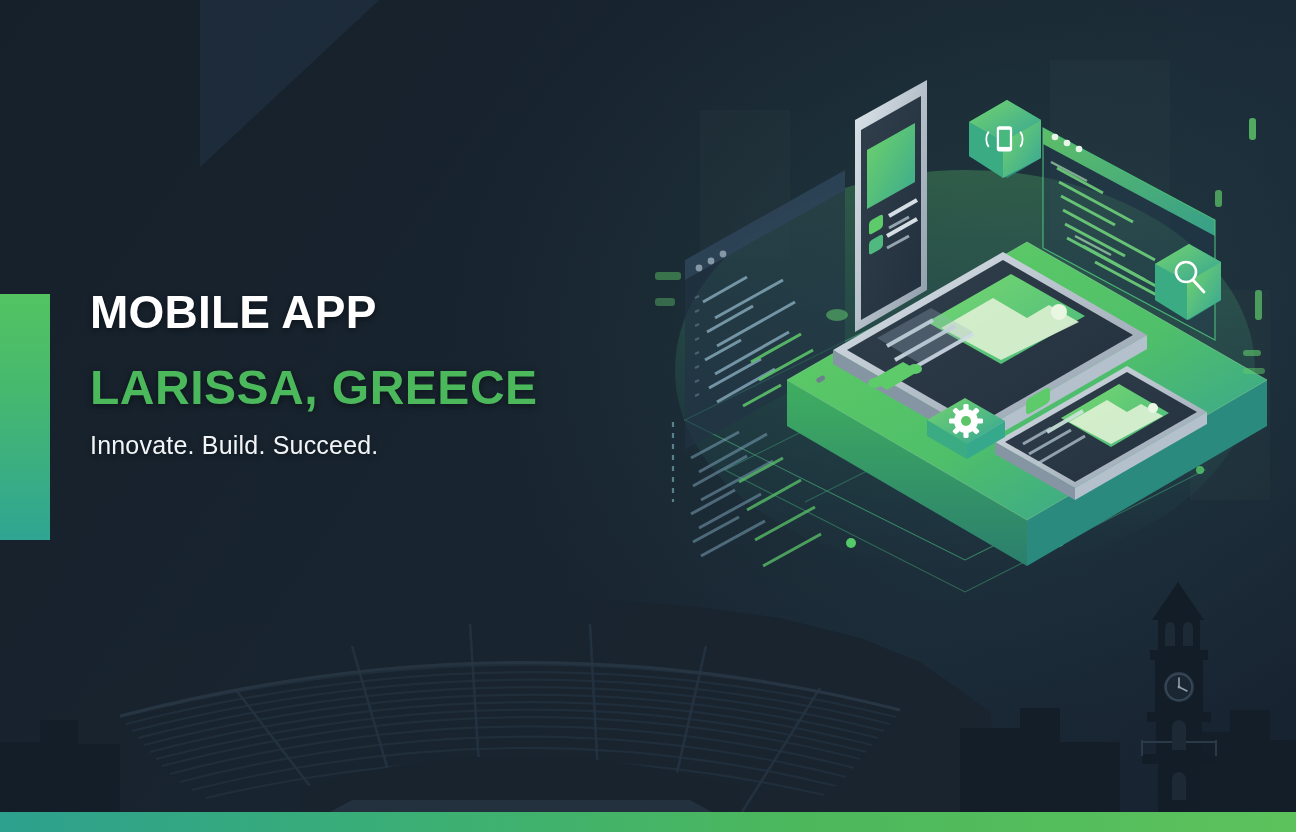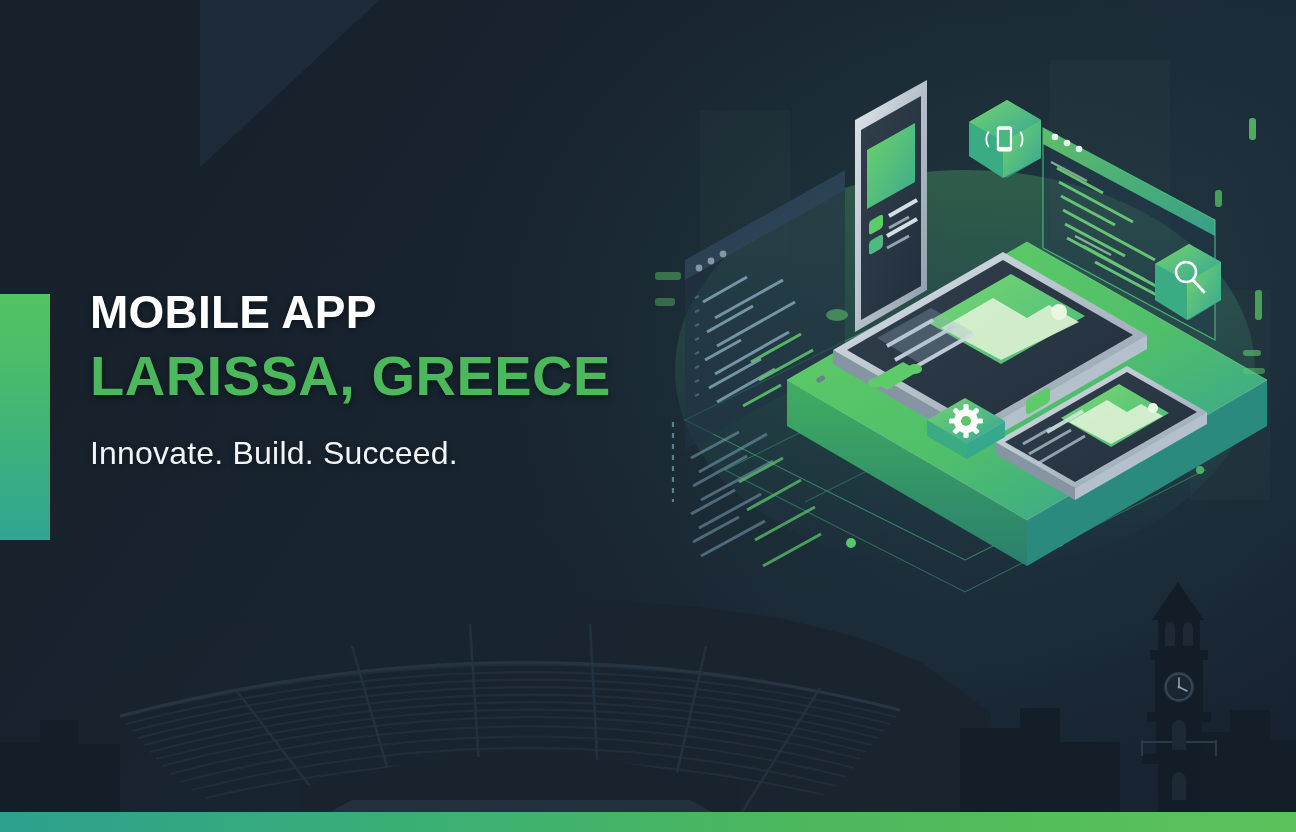--- a/index.html
+++ b/index.html
@@ -32,25 +32,25 @@
     background:linear-gradient(to bottom,#53c461 0%,#46b86f 40%,#2fa593 100%);
   }
 
   
   #text-block { position:absolute; left:90px; top:286px; width:620px; }
   .h-line {
     color:#ffffff; font-weight:bold; font-size:46px; line-height:53px;
     letter-spacing:0.2px; text-shadow:0 2px 6px rgba(0,0,0,.45);
   }
   .h-accent {
-    color:#4cb85c; font-weight:bold; font-size:56px; line-height:66px;
-    margin-top:4px; letter-spacing:0.5px; text-shadow:0 2px 7px rgba(0,0,0,.45);
+    color:#4cb85c; font-weight:bold; font-size:48px; line-height:66px;
+    margin-top:16px; letter-spacing:0.5px; text-shadow:0 2px 7px rgba(0,0,0,.45);
   }
   #tagline {
-    color:#f2f5f7; font-size:32px; font-weight:400; margin-top:26px;
+    color:#f2f5f7; font-size:25px; font-weight:400; margin-top:10px;
     letter-spacing:0.2px; text-shadow:0 2px 6px rgba(0,0,0,.4);
   }
 
   
   #bottom-bar {
     position:absolute; left:0; bottom:0; width:1296px; height:20px;
     background:linear-gradient(to right,#2da08e 0%,#3aae76 30%,#4cb85c 62%,#5cc25c 100%);
   }
 
   

